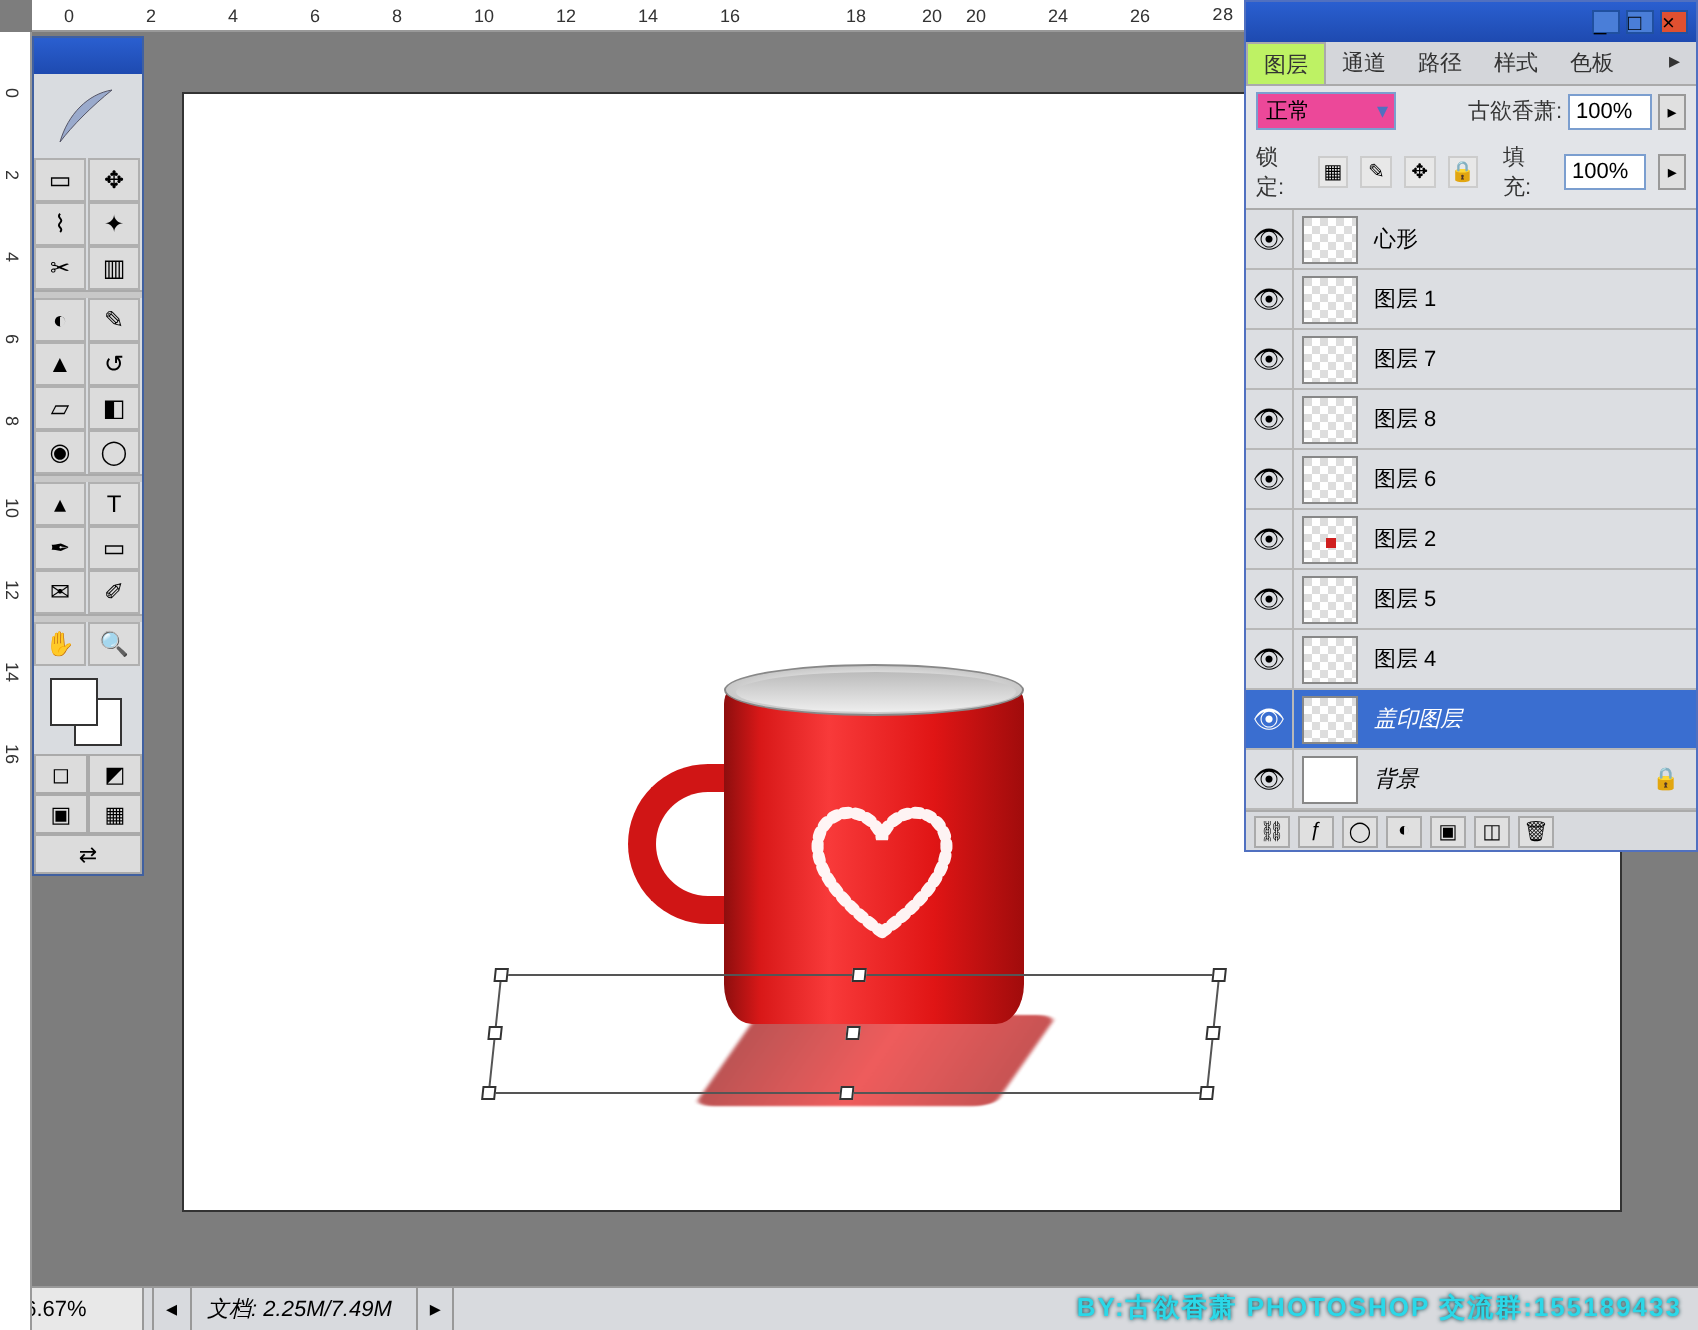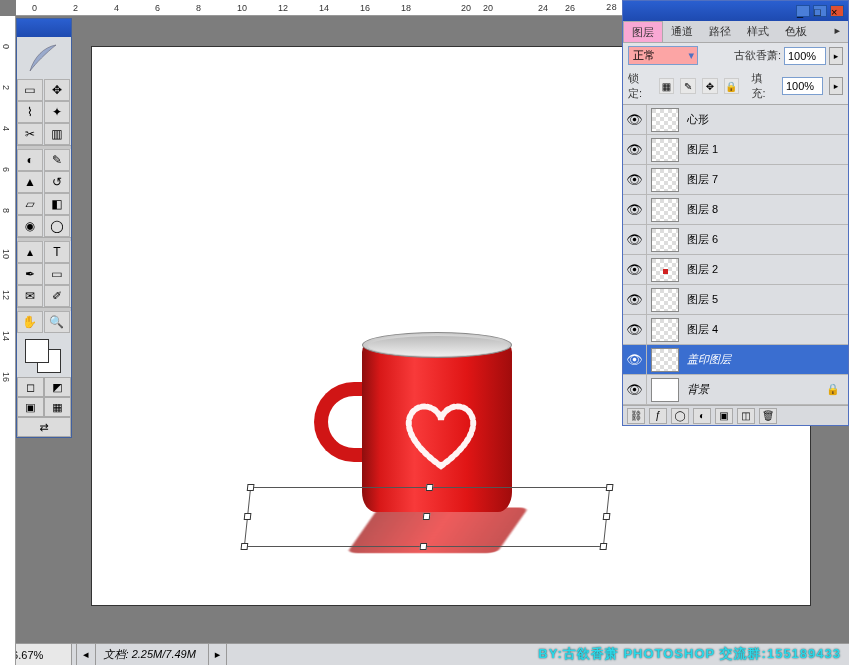--- a/index.html
+++ b/index.html
@@ -28,23 +28,23 @@
 .quick { display: grid; grid-template-columns: 1fr 1fr; }
 .quick .q { height: 20px; border: 1px solid #aaa; background: #dcdcdc; display:flex; align-items:center; justify-content:center; }
 
 
 .layers-panel { position: absolute; top: 0; right: 0; width: 227px; background: #e2e4e8; border: 1px solid #5070c0; z-index: 30; }
 .panel-titlebar { background: linear-gradient(#2a5fd0, #1e4ab0); height: 20px; display:flex; justify-content:flex-end; align-items:center; padding-right:4px; gap:3px;}
 .panel-titlebar .pb { width:14px; height:12px; background:#4a7ed8; border:1px solid #2050a0; }
 .panel-titlebar .pb.cl { background:#e05030; }
 .tabs { display: flex; background: #d4d6da; height: 22px; border-bottom: 1px solid #aaa; }
 .tab { padding: 3px 8px; font-size: 11px; color: #333; }
-.tab.active { background: #f9a8d4; border: 1px solid #aaa; border-bottom: none; }
+.tab.active { background: #bef264; border: 1px solid #aaa; border-bottom: none; }
 .bl-row { display: flex; align-items: center; padding: 3px 5px; gap: 3px; }
-.dropdown { background: #fca5a5; border: 1px solid #7b9ecf; height: 19px; display: flex; align-items:center; padding: 0 4px; flex:0 0 70px; position:relative; }
+.dropdown { background: #ec4899; border: 1px solid #7b9ecf; height: 19px; display: flex; align-items:center; padding: 0 4px; flex:0 0 70px; position:relative; }
 .dropdown::after { content:"▾"; position:absolute; right:3px; color:#5070c0; }
 .lbl { font-size: 11px; color: #333; }
 .pct-input { background: #fff; border: 1px solid #7b9ecf; width: 42px; height: 18px; display:flex; align-items:center; padding-left:3px; }
 .arrow-btn { width: 14px; height: 18px; background: #e0e0e0; border: 1px solid #999; display:flex; align-items:center; justify-content:center; font-size:9px; }
 .lock-row { display:flex; align-items:center; padding:3px 5px; gap:6px; border-bottom:1px solid #aaa;}
 .lock-ico { width:16px; height:16px; border:1px solid #ccc; background:#e8e8e8; display:flex; align-items:center; justify-content:center; font-size:10px;}
 .layer-list { background: #dcdee2; max-height: 310px; overflow-y:auto; }
 .layer-row { display: flex; align-items: center; height: 30px; border-bottom: 1px solid #b8b8b8; background: #dcdee2; }
 .layer-row.sel { background: #3a6ed0; color: #fff; }
 .eye { width: 24px; height: 30px; border-right: 1px solid #b8b8b8; display: flex; align-items: center; justify-content: center; font-size: 13px; }
@@ -84,24 +84,24 @@
 <div class="ruler-top" id="ruler-top">
     <span class="num" style="left: 16px;">0</span>
     <span class="num" style="left: 57px;">2</span>
     <span class="num" style="left: 98px;">4</span>
     <span class="num" style="left: 139px;">6</span>
     <span class="num" style="left: 180px;">8</span>
     <span class="num" style="left: 221px;">10</span>
     <span class="num" style="left: 262px;">12</span>
     <span class="num" style="left: 303px;">14</span>
     <span class="num" style="left: 344px;">16</span>
-    <span class="num" style="left: 385px;">18</span>
+    <span class="num" style="left: 407px;">18</span>
     <span class="num" style="left: 426px; margin-left: 19px;">20</span>
     <span class="num" style="left: 467px;">20</span>
-    <span class="num" style="left: 522px;">24</span>
+    <span class="num" style="left: 508px;">24</span>
     <span class="num" style="left: 549px;">26</span>
     <span class="num" style="left: 590px; font-family: Liberation Mono, monospace;">28</span>
     <span class="num" style="left: 631px;">30</span>
     <span class="num" style="left: 672px;">32</span>
     <span class="num" style="left: 713px;">34</span>
     <span class="num" style="left: 754px;">36</span>
     <span class="num" style="left: 795px;">38</span>
   </div>
 <div class="ruler-left" id="ruler-left">
     <span class="num" style="top: 28px;">0</span>

